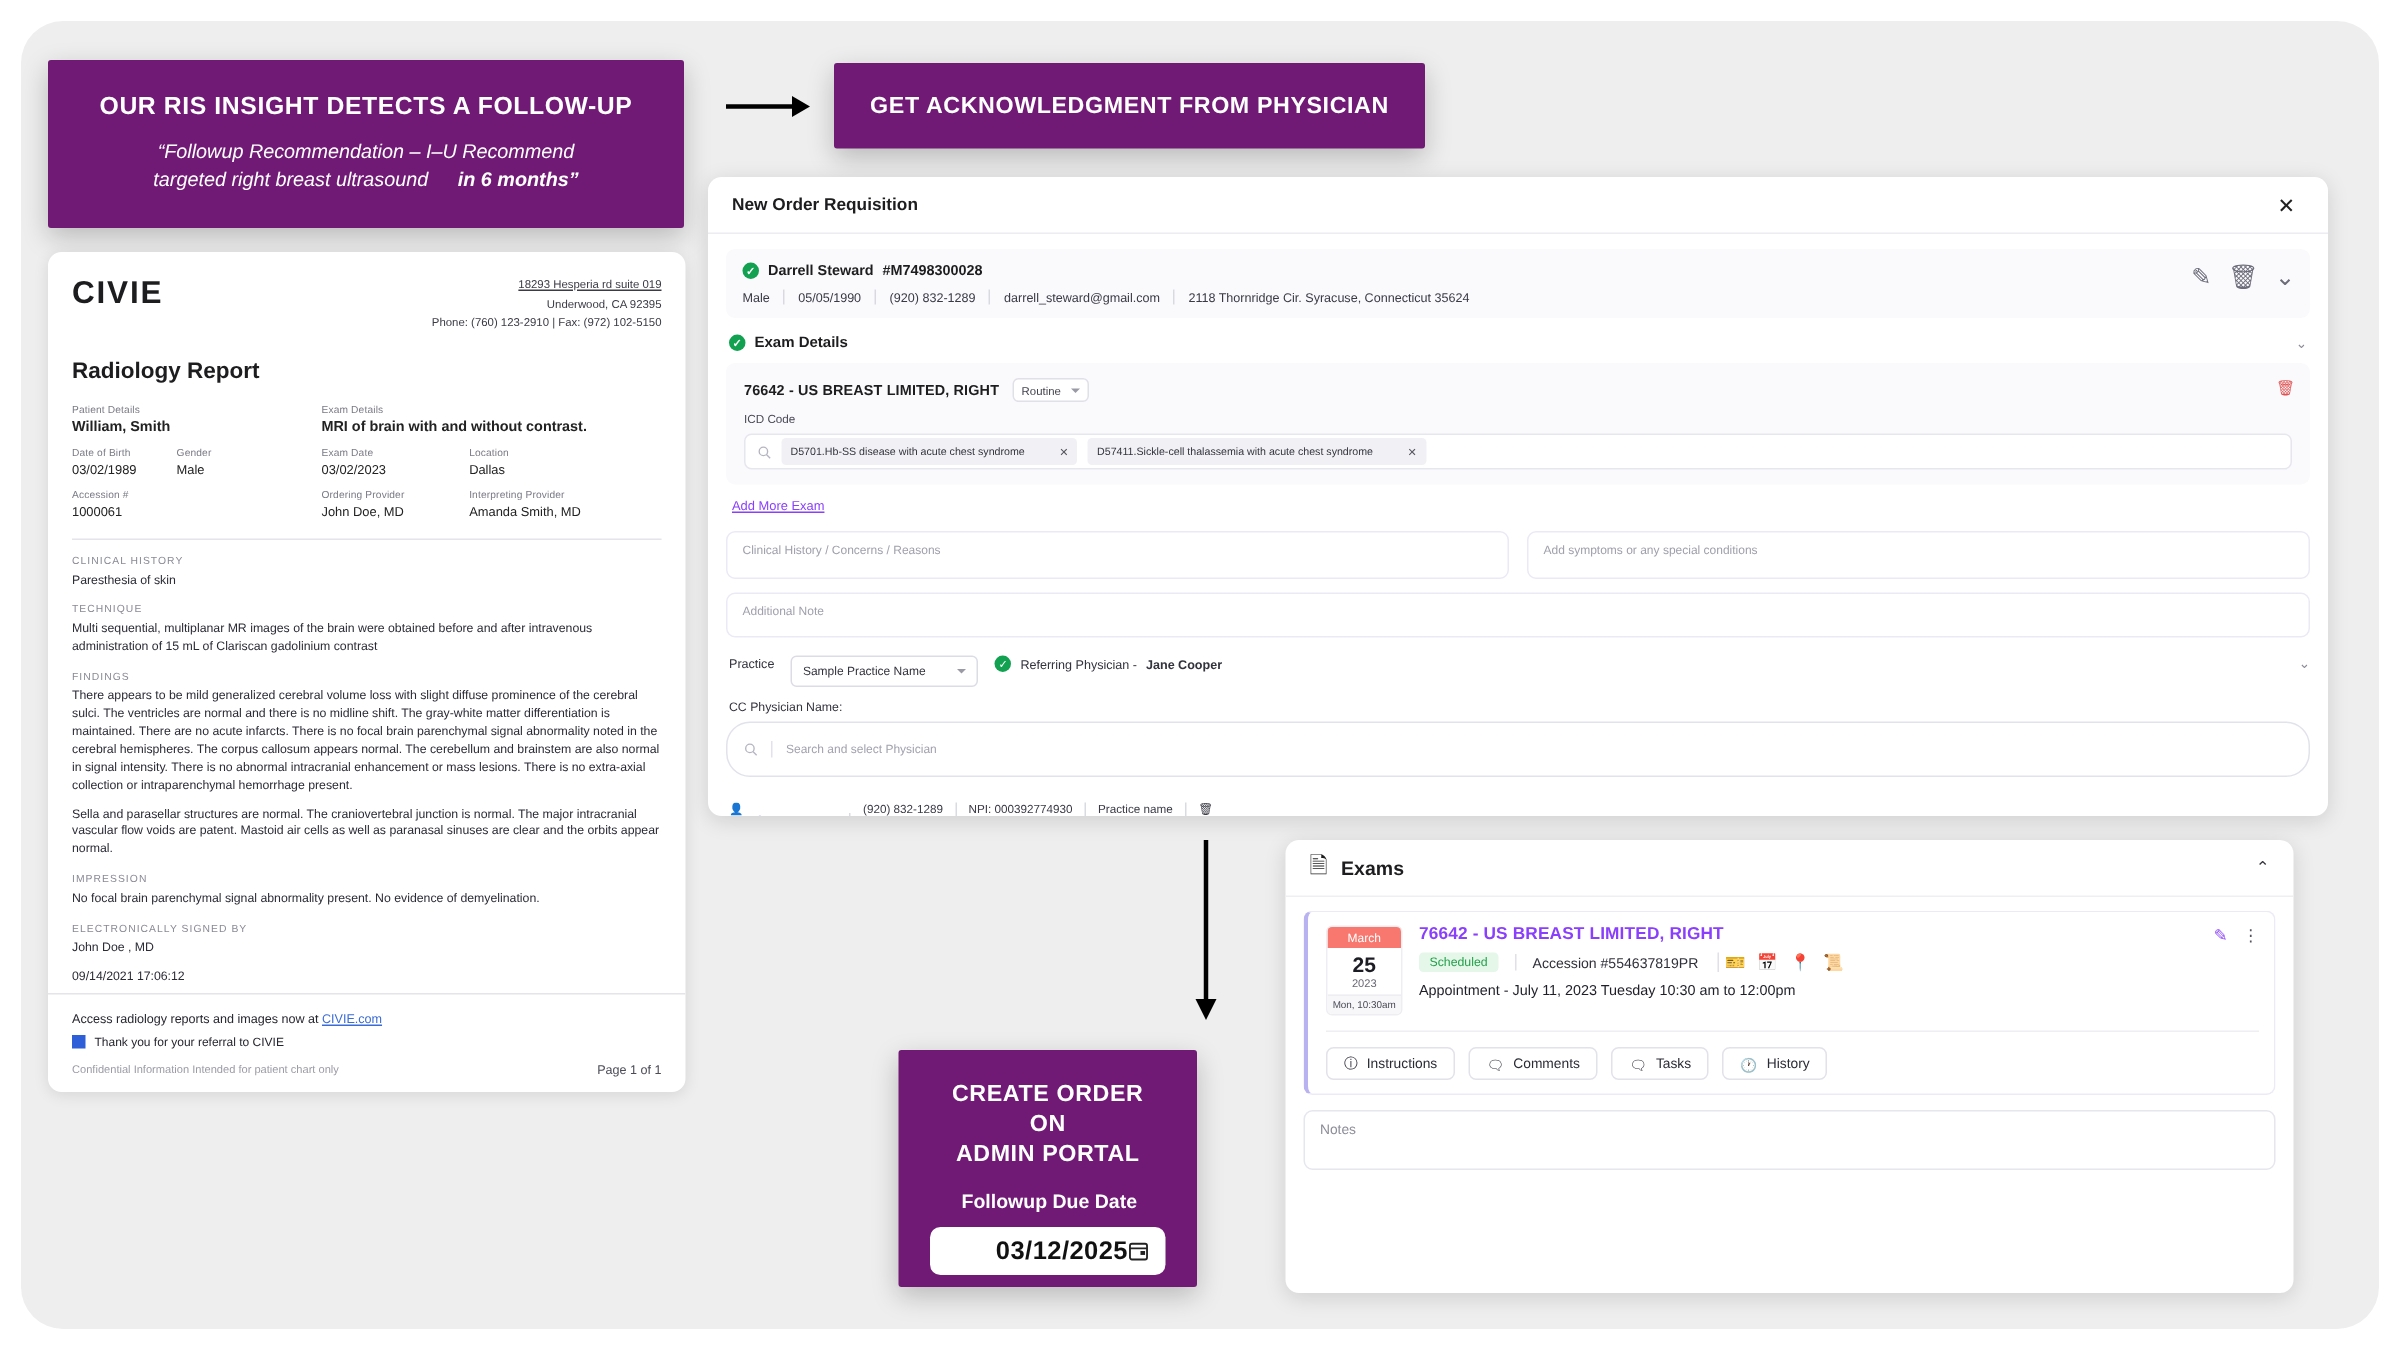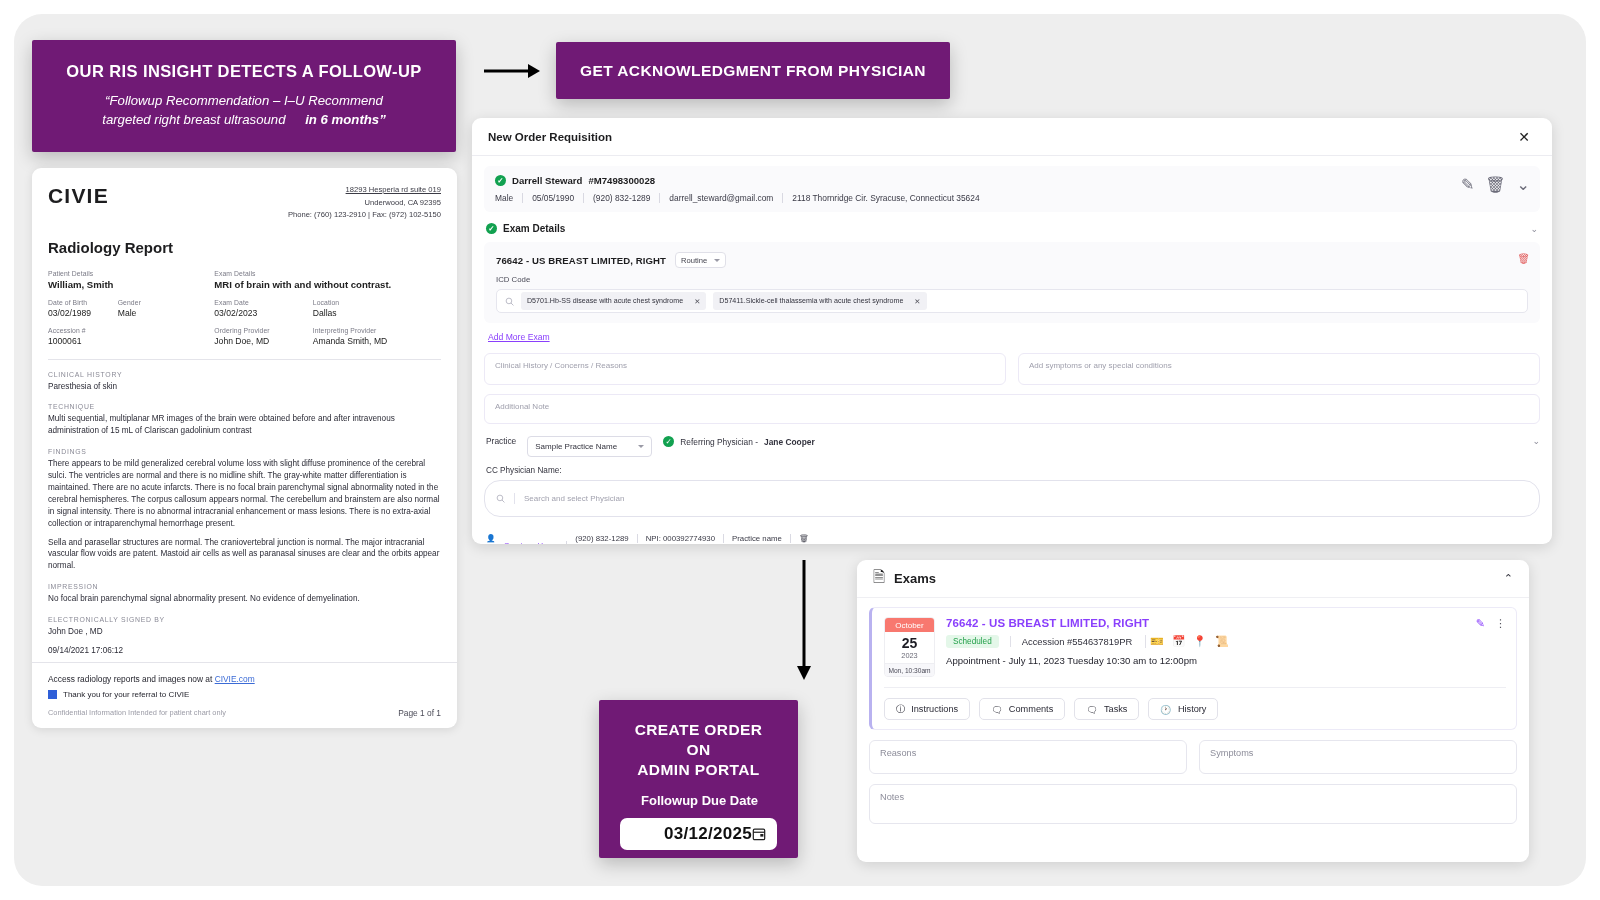--- a/index.html
+++ b/index.html
@@ -122,21 +122,21 @@
   }
   .caret { width:0;height:0;border-left:3px solid transparent;border-right:3px solid transparent;border-top:3.6px solid #9a9aa6; }
   .ec-trash { position:absolute; right:10px; top:11px; color:#e05252; font-size:10px; }
   .ec-icd-label { font-size:7.8px; color:#4a4a57; margin:7px 0 5px; }
   .icd-input {
     background:#fff; border:1px solid #e6e6ee; border-radius:5px; height:24px;
     display:flex; align-items:center; gap:7px; padding:0 8px;
   }
   .chip {
     background:#f1f1f5; border-radius:3px; height:18px; padding:0 6px;
-    display:flex; align-items:center; gap:11px; font-size:7.1px; color:#33333e; white-space:nowrap;
+    display:flex; align-items:center; gap:23px; font-size:7.1px; color:#33333e; white-space:nowrap;
   }
   .chip .x { font-size:7.4px; color:#55555f; }
   .add-more { color:#8a3ffc; font-size:8.6px; text-decoration:underline; margin:9px 0 0 4px; display:inline-block; }
 
   .field-row { display:flex; gap:12px; margin-top:9px; }
   .tbox {
     border:1px solid #ece9f6; border-radius:6px; padding:7px 10px; font-size:8px; color:#a0a0ad;
   }
   .tbox.h1 { height:32px; }
   .tbox.h2 { height:30px; }
@@ -451,21 +451,21 @@
     <div class="ep-head">
       <span style="font-size:15px;">🗎</span>
       <span class="ep-title">Exams</span>
       <span class="ep-chev">⌃</span>
     </div>
     <div class="ep-body">
 
       <div class="exam-row">
         <div class="er-top">
           <div class="date-badge">
-            <div class="db-month">October</div>
+            <div class="db-month">March</div>
             <div class="db-day">25</div>
             <div class="db-year">2023</div>
             <div class="db-time">Mon, 10:30am</div>
           </div>
           <div class="er-main">
             <div class="er-code">76642 - US BREAST LIMITED, RIGHT</div>
             <div class="er-meta">
               <span class="badge-sched">Scheduled</span>
               <span class="er-acc">Accession #554637819PR</span>
               <span class="er-icons">
@@ -495,24 +495,20 @@
             <span>🗨</span>
             <span>Tasks</span>
           </div>
           <div class="act-btn">
             <span>🕐</span>
             <span>History</span>
           </div>
         </div>
       </div>
 
-      <div class="ep-fields">
-        <div class="ep-tbox r f-half">Reasons</div>
-        <div class="ep-tbox r f-half">Symptoms</div>
-      </div>
       <div class="ep-tbox n">Notes</div>
     </div>
   </div>
 
   <div class="callout" id="callout-create">
     <div class="callout-title">
       <span>CREATE ORDER ON</span><br>
       <span>ADMIN PORTAL</span>
     </div>
     <div class="cr-label">Followup Due Date</div>

